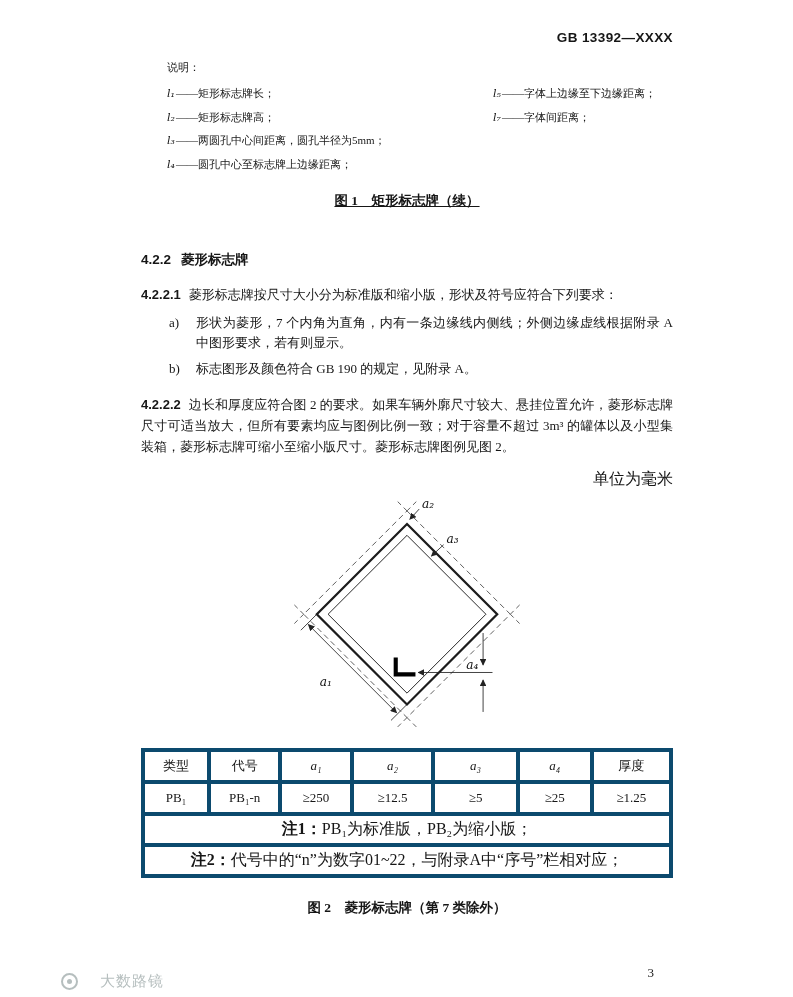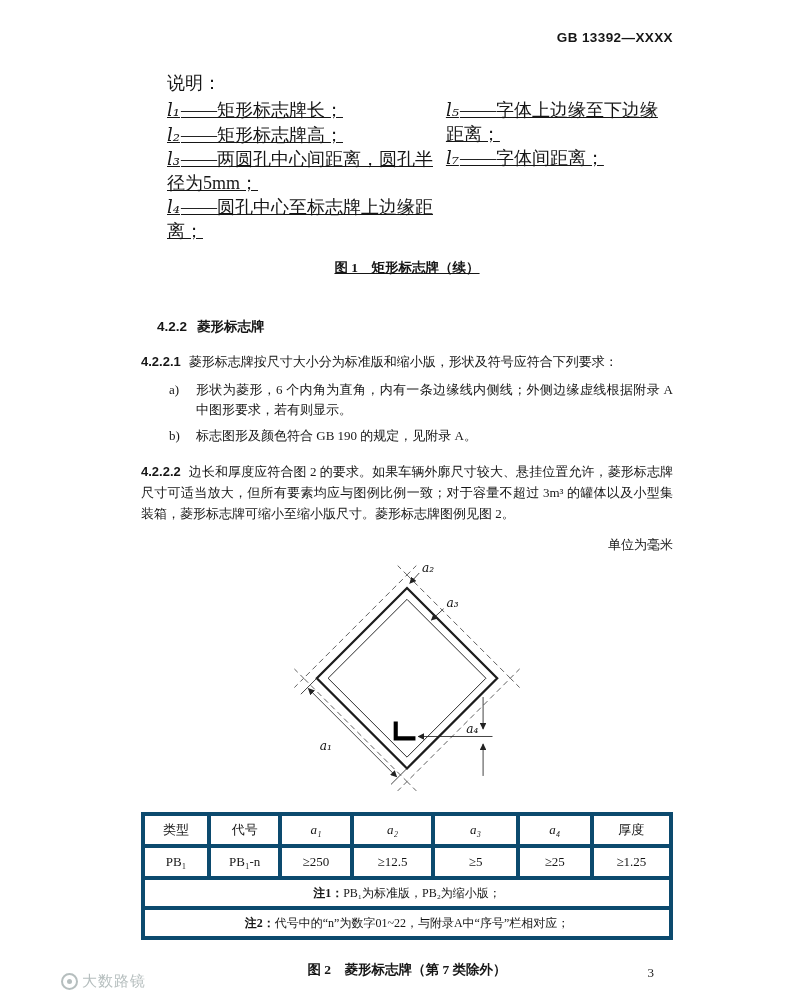--- a/index.html
+++ b/index.html
@@ -16,56 +16,56 @@
     color:#161616;
   }
   .doc-number {
     text-align:right;
     font-size:13.5px;
     font-weight:bold;
     letter-spacing:.4px;
     font-family:"Liberation Sans","DejaVu Sans",sans-serif;
   }
   
-  .legend { margin-top:28px; margin-left:26px; font-size:18px; }
+  .legend { margin-top:12px; margin-left:26px; font-size:11px; }
   .legend-title { margin-bottom:5px; line-height:20px; }
-  .legend-cols { display:flex;text-decoration:underline; }
+  .legend-cols { display:flex; }
   .legend-col { width:322px; line-height:23.5px; }
   .legend-col.right { width:auto; margin-left:4px; }
   .legend-term { font-style:italic; font-family:"DejaVu Serif",serif; margin-right:1px; }
   
   .fig-caption { text-align:center; font-weight:bold; font-size:13.5px; line-height:20px; }
   .fig1-caption { margin-top:15px;text-decoration:underline; }
   .fig2-caption { margin-top:20px; }
   .sec-heading { margin-top:40px; font-size:13.5px; font-weight:bold;
                  font-family:"Liberation Sans","DejaVu Sans",sans-serif; }
-  .sec-heading .no { margin-right:10px;margin-left:16px; }
+  .sec-heading .no { margin-right:10px; }
   .clause { margin:15px 0 0; font-size:13px; line-height:21px; text-align:justify; }
   .cnum { font-weight:bold; margin-right:8px; font-family:"Liberation Sans","DejaVu Sans",sans-serif; }
   .olist { margin-top:8px; }
   .olist-item { display:flex; margin-top:6px; padding-left:28px; font-size:13px; line-height:20px; }
   .olist-item .marker { flex:none; width:27px; }
   .olist-item .itext { text-align:justify; }
-  .unit-label { margin-top:12px; text-align:right; font-size:13px; }
+  .unit-label { margin-top:12px; text-align:right; font-size:16px; }
   
   .figure2-svg { display:block; margin:2px auto 0; }
   .dim-text { font-style:italic; font-size:13px; fill:#111; font-family:"DejaVu Serif",serif; }
   
   .spec-table { width:100%; border-collapse:collapse; margin-top:4px; font-size:13px;
                 table-layout:fixed; }
   .spec-table th, .spec-table td {
     border:4px solid #0c4a6e; text-align:center; height:26px; padding:1px 4px;
     font-weight:normal; overflow:hidden;
   }
-  .note-cell { text-align:left; font-size:12px; padding:3px 10px !important; height:20px !important; }
+  .note-cell { text-align:left; font-size:16px; padding:3px 10px !important; height:20px !important; }
   .note-label { font-weight:bold; }
   
   .page-number { position:absolute; right:90px; bottom:16px; font-size:13px; }
   .watermark { position:absolute; left:12px; bottom:6px; display:flex; align-items:center;
-               gap:4px; color:#a9b3b3; font-size:15px; letter-spacing:1px;
+               gap:22px; color:#a9b3b3; font-size:15px; letter-spacing:1px;
                font-family:"Liberation Sans","DejaVu Sans",sans-serif; opacity:.85; }
   .watermark-icon { width:17px; height:17px; border:2px solid #a9b3b3; border-radius:50%;
                     box-sizing:border-box; position:relative; }
   .watermark-icon span { position:absolute; left:4px; top:4px; width:5px; height:5px;
                          background:#a9b3b3; border-radius:50%; }
 </style>
 </head>
 <body>
 
 <div class="page">
@@ -94,21 +94,21 @@
     <span class="no">4.2.2</span><span>菱形标志牌</span>
   </div>
 
   <p class="clause">
     <b class="cnum">4.2.2.1</b><span>菱形标志牌按尺寸大小分为标准版和缩小版，形状及符号应符合下列要求：</span>
   </p>
 
   <div class="olist">
     <div class="olist-item">
       <span class="marker">a)</span>
-      <span class="itext">形状为菱形，6 个内角为直角，内有一条边缘线内侧线；外侧边缘虚线根据附录 A 中图形要求，若有则显示。</span>
+      <span class="itext">形状为菱形，7 个内角为直角，内有一条边缘线内侧线；外侧边缘虚线根据附录 A 中图形要求，若有则显示。</span>
     </div>
     <div class="olist-item">
       <span class="marker">b)</span>
       <span class="itext">标志图形及颜色符合 GB 190 的规定，见附录 A。</span>
     </div>
   </div>
 
   <p class="clause">
     <b class="cnum">4.2.2.2</b><span>边长和厚度应符合图 2 的要求。如果车辆外廓尺寸较大、悬挂位置允许，菱形标志牌尺寸可适当放大，但所有要素均应与图例比例一致；对于容量不超过 3m³ 的罐体以及小型集装箱，菱形标志牌可缩小至缩小版尺寸。菱形标志牌图例见图 2。</span>
   </p>

